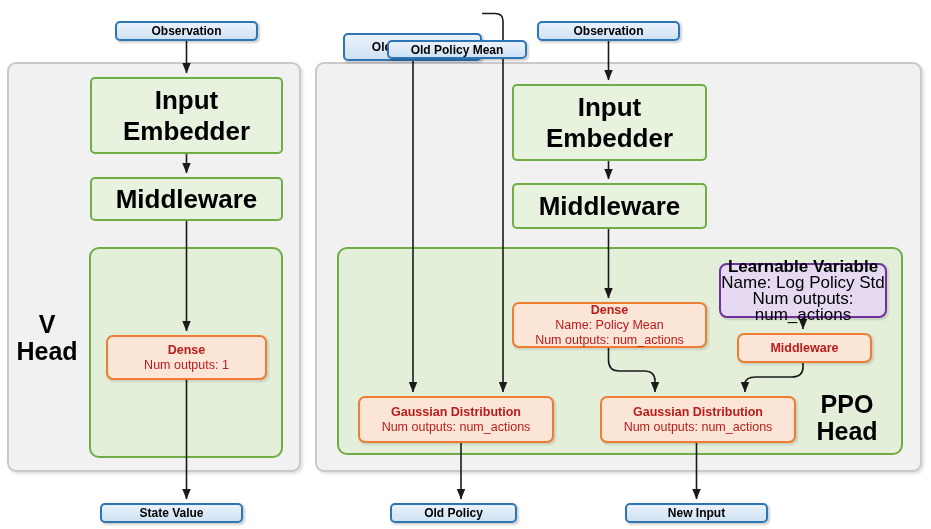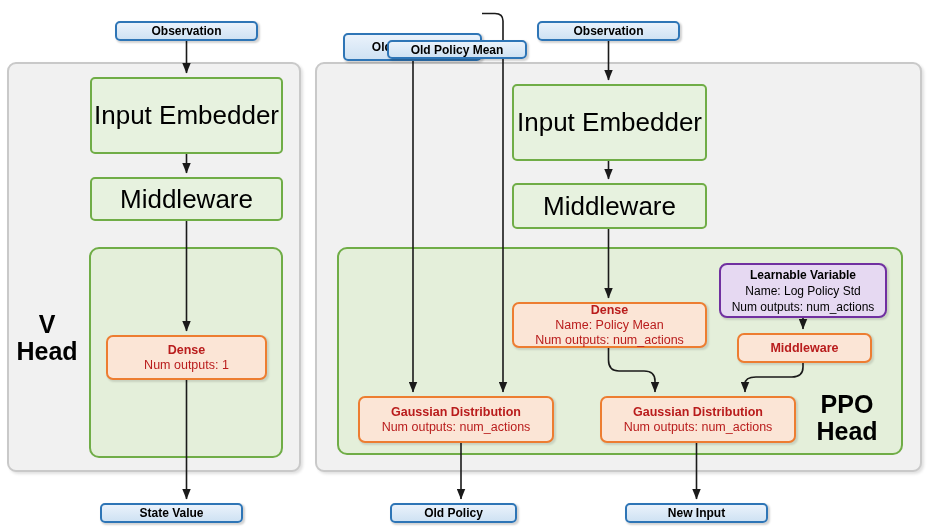--- a/index.html
+++ b/index.html
@@ -17,29 +17,29 @@
   }
   #connectors{position:absolute;left:0;top:0;z-index:3;}
   .box{position:absolute;box-sizing:border-box;z-index:4;display:flex;flex-direction:column;
     align-items:center;justify-content:center;text-align:center;}
   .blue{
     background:linear-gradient(#eaf2fb,#cfe2f3);border:2px solid #2e75b6;border-radius:5px;
     font-weight:bold;font-size:12px;color:#000;box-shadow:1.5px 1.5px 2px rgba(0,0,0,0.18);
   }
   .green{
     background:#e7f2df;border:2px solid #70ad47;border-radius:5px;
-    font-weight:normal;font-size:26px;color:#000;
+    font-weight:bold;font-size:26px;color:#000;
   }
   .orange{
     background:#fbe5d6;border:2.5px solid #ed7d31;border-radius:7px;
     font-size:12.5px;color:#b91c1c;line-height:15px;box-shadow:1.5px 1.5px 2px rgba(0,0,0,0.12);
   }
   .purple{
     background:#e6d9f2;border:2.5px solid #7030a0;border-radius:8px;
-    font-size:12px;color:#000;line-height:16px;box-shadow:1.5px 1.5px 2px rgba(0,0,0,0.12);
+    font-size:17px;color:#000;line-height:16px;box-shadow:1.5px 1.5px 2px rgba(0,0,0,0.12);
   }
   .box .title{font-weight:bold;}
   .head-label{
     position:absolute;z-index:4;font-weight:bold;font-size:25px;line-height:27px;
     color:#000;text-align:center;
   }
 </style>
 </head>
 <body>
 

